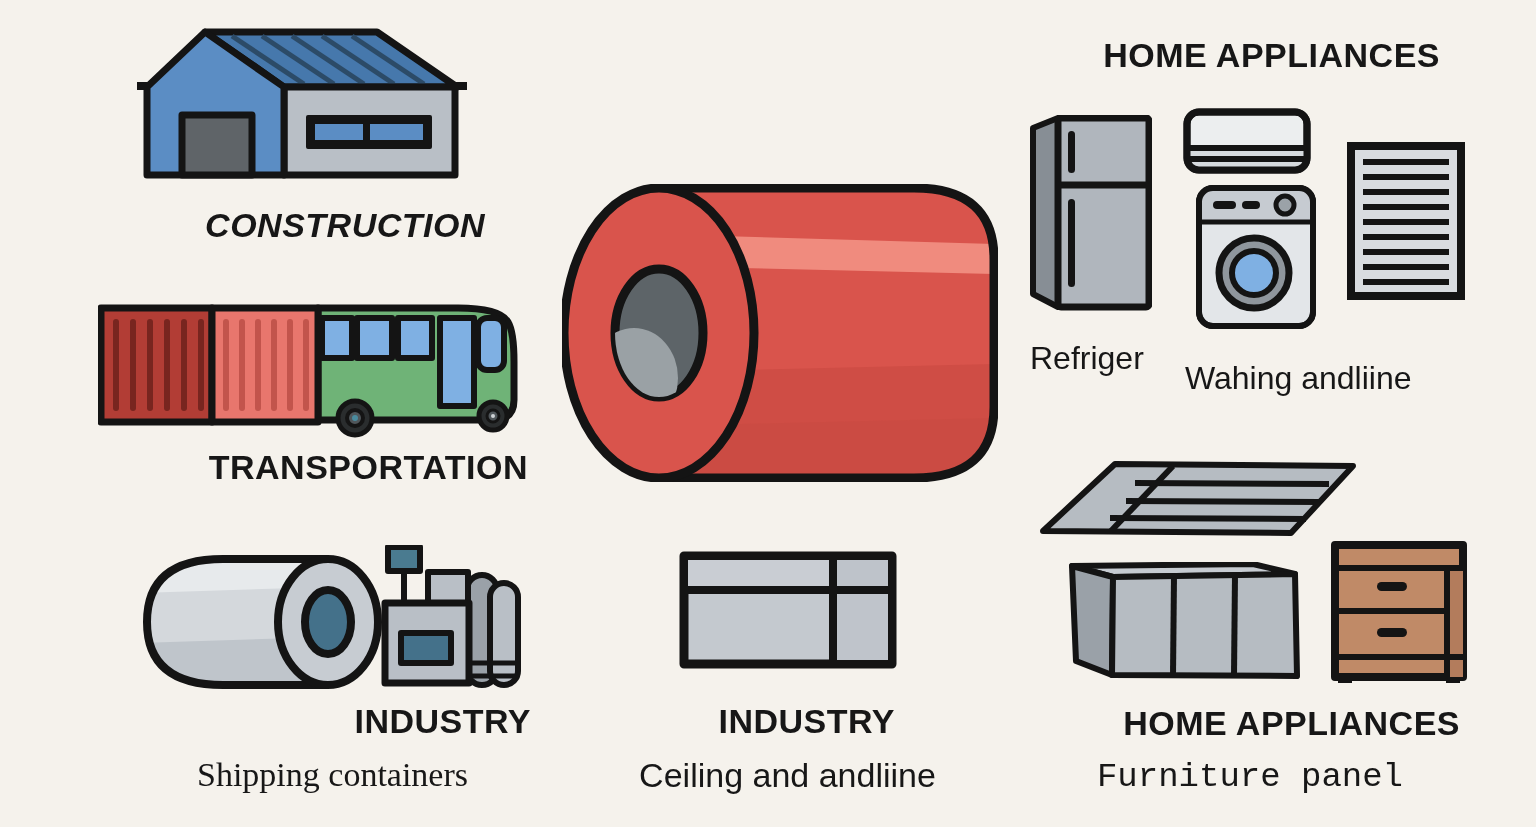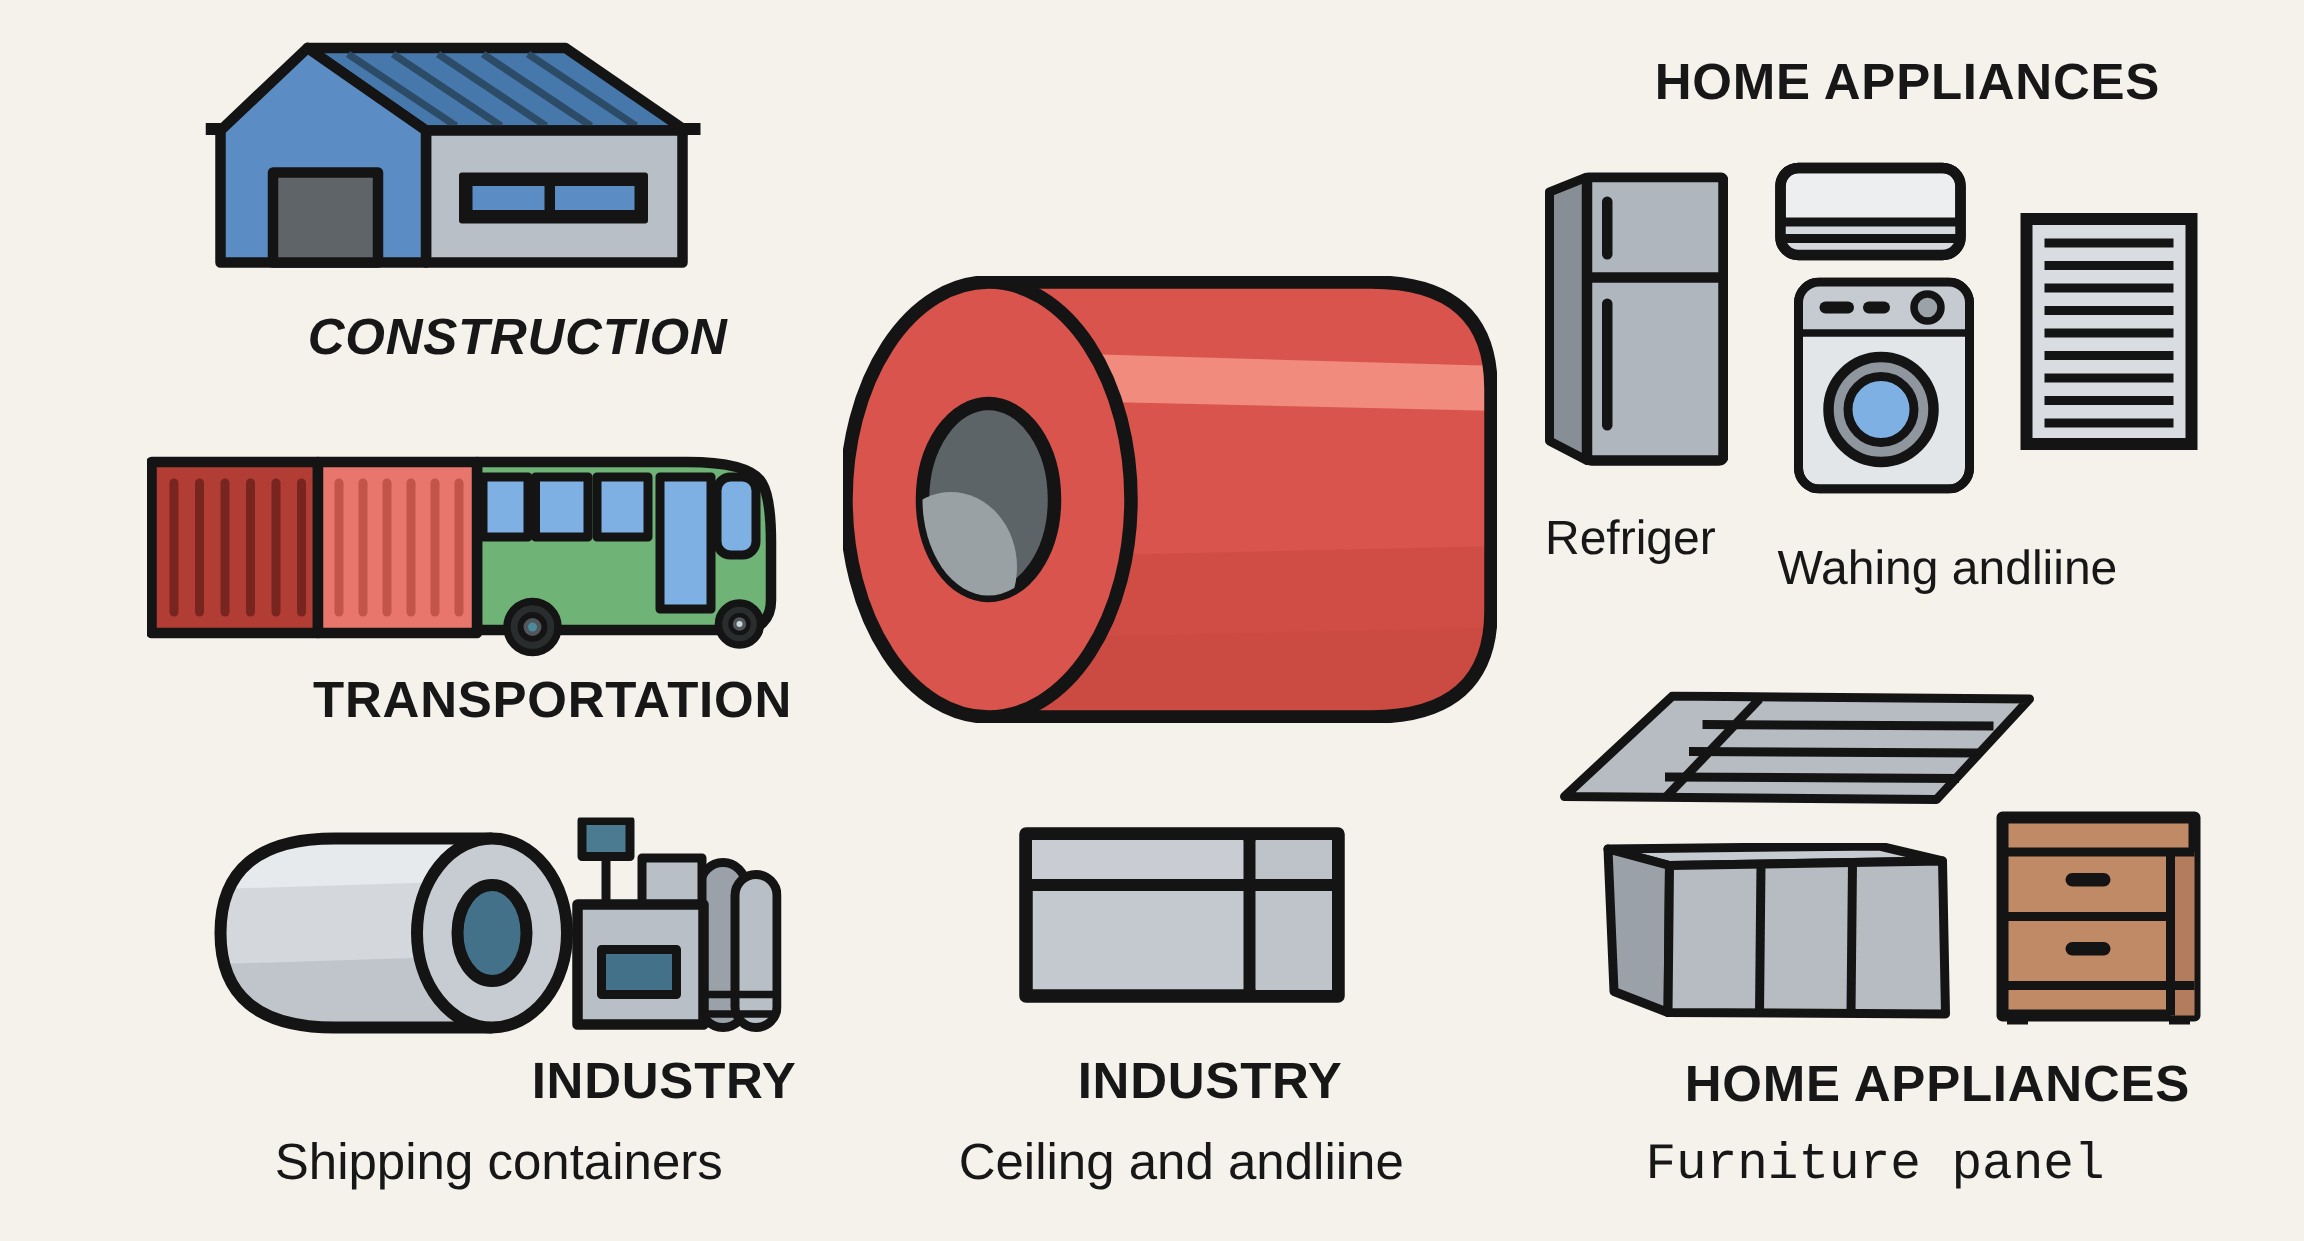--- a/index.html
+++ b/index.html
@@ -9,21 +9,21 @@
   .h{font-weight:bold;font-size:34px;text-align:right;letter-spacing:.5px;white-space:nowrap;}
   .s{font-weight:400;font-size:34px;text-align:center;white-space:nowrap;}
   .c{font-weight:400;font-size:32px;text-align:left;white-space:nowrap;}
 
   #svg-warehouse{left:137px;top:27px;}
   #lbl-construction{left:120px;top:206px;width:365px;font-style:italic;}
   #svg-transport{left:98px;top:302px;}
   #lbl-transportation{left:108px;top:448px;width:420px;}
   #svg-industry-left{left:135px;top:545px;}
   #lbl-industry-left{left:146px;top:702px;width:385px;}
-  #lbl-shipping{left:135px;top:756px;width:395px;}
+  #lbl-shipping{left:135px;top:756px;width:395px;font-family:Liberation Serif, serif;}
   #svg-red-coil{left:562px;top:184px;}
   #lbl-appliances{left:1010px;top:36px;width:430px;}
   #svg-fridge{left:1030px;top:115px;}
   #svg-ac{left:1183px;top:108px;}
   #svg-washer{left:1196px;top:185px;}
   #svg-radiator{left:1346px;top:141px;}
   #lbl-refriger{left:1030px;top:340px;width:150px;}
   #lbl-wahing{left:1185px;top:340px;width:285px;margin-top:20px;}
   #svg-ceiling{left:679px;top:551px;}
   #lbl-industry-center{left:680px;top:702px;width:215px;}

